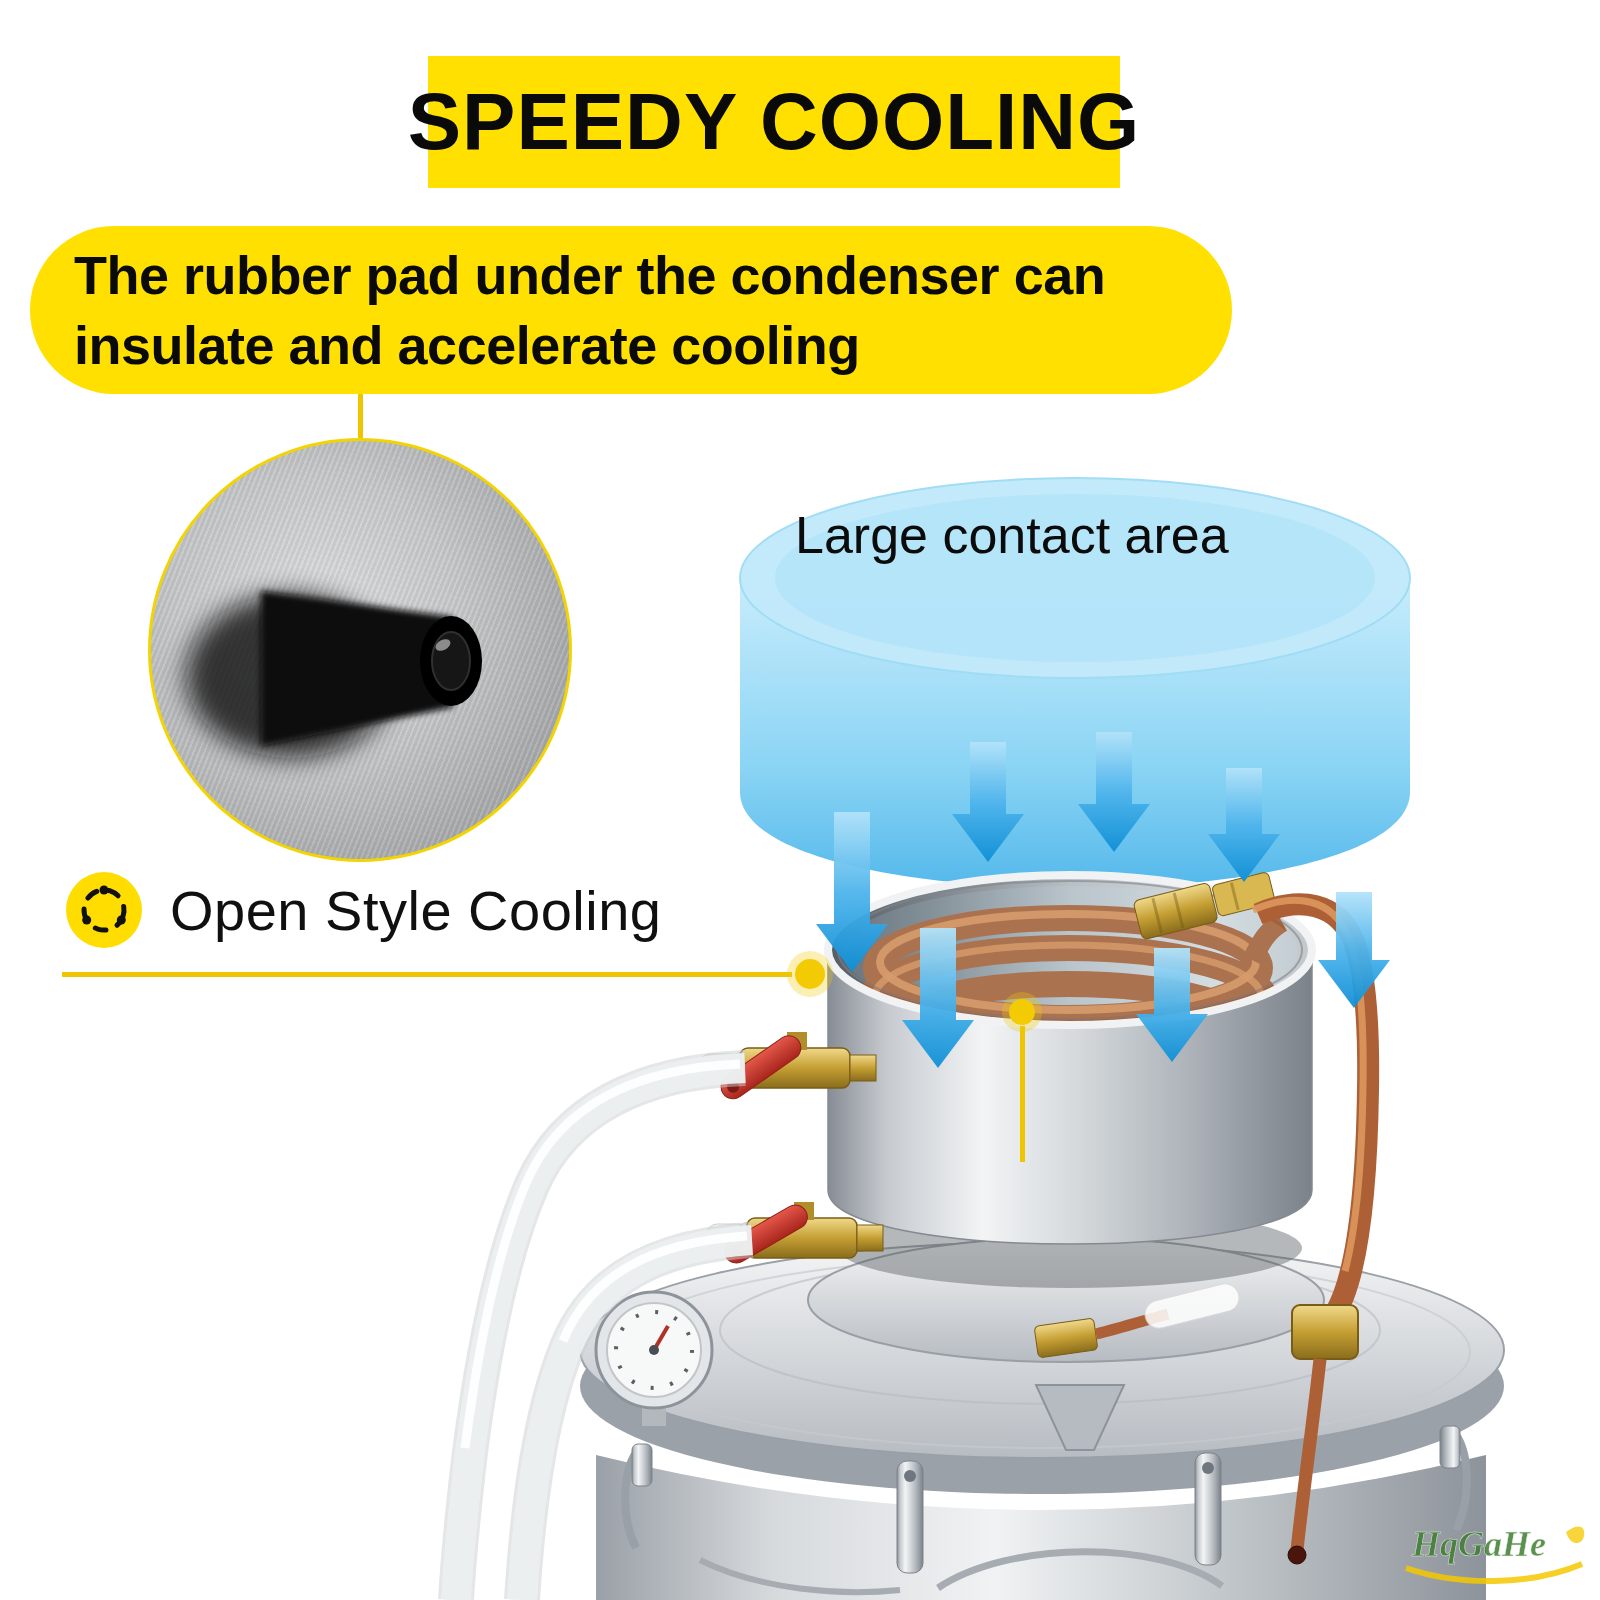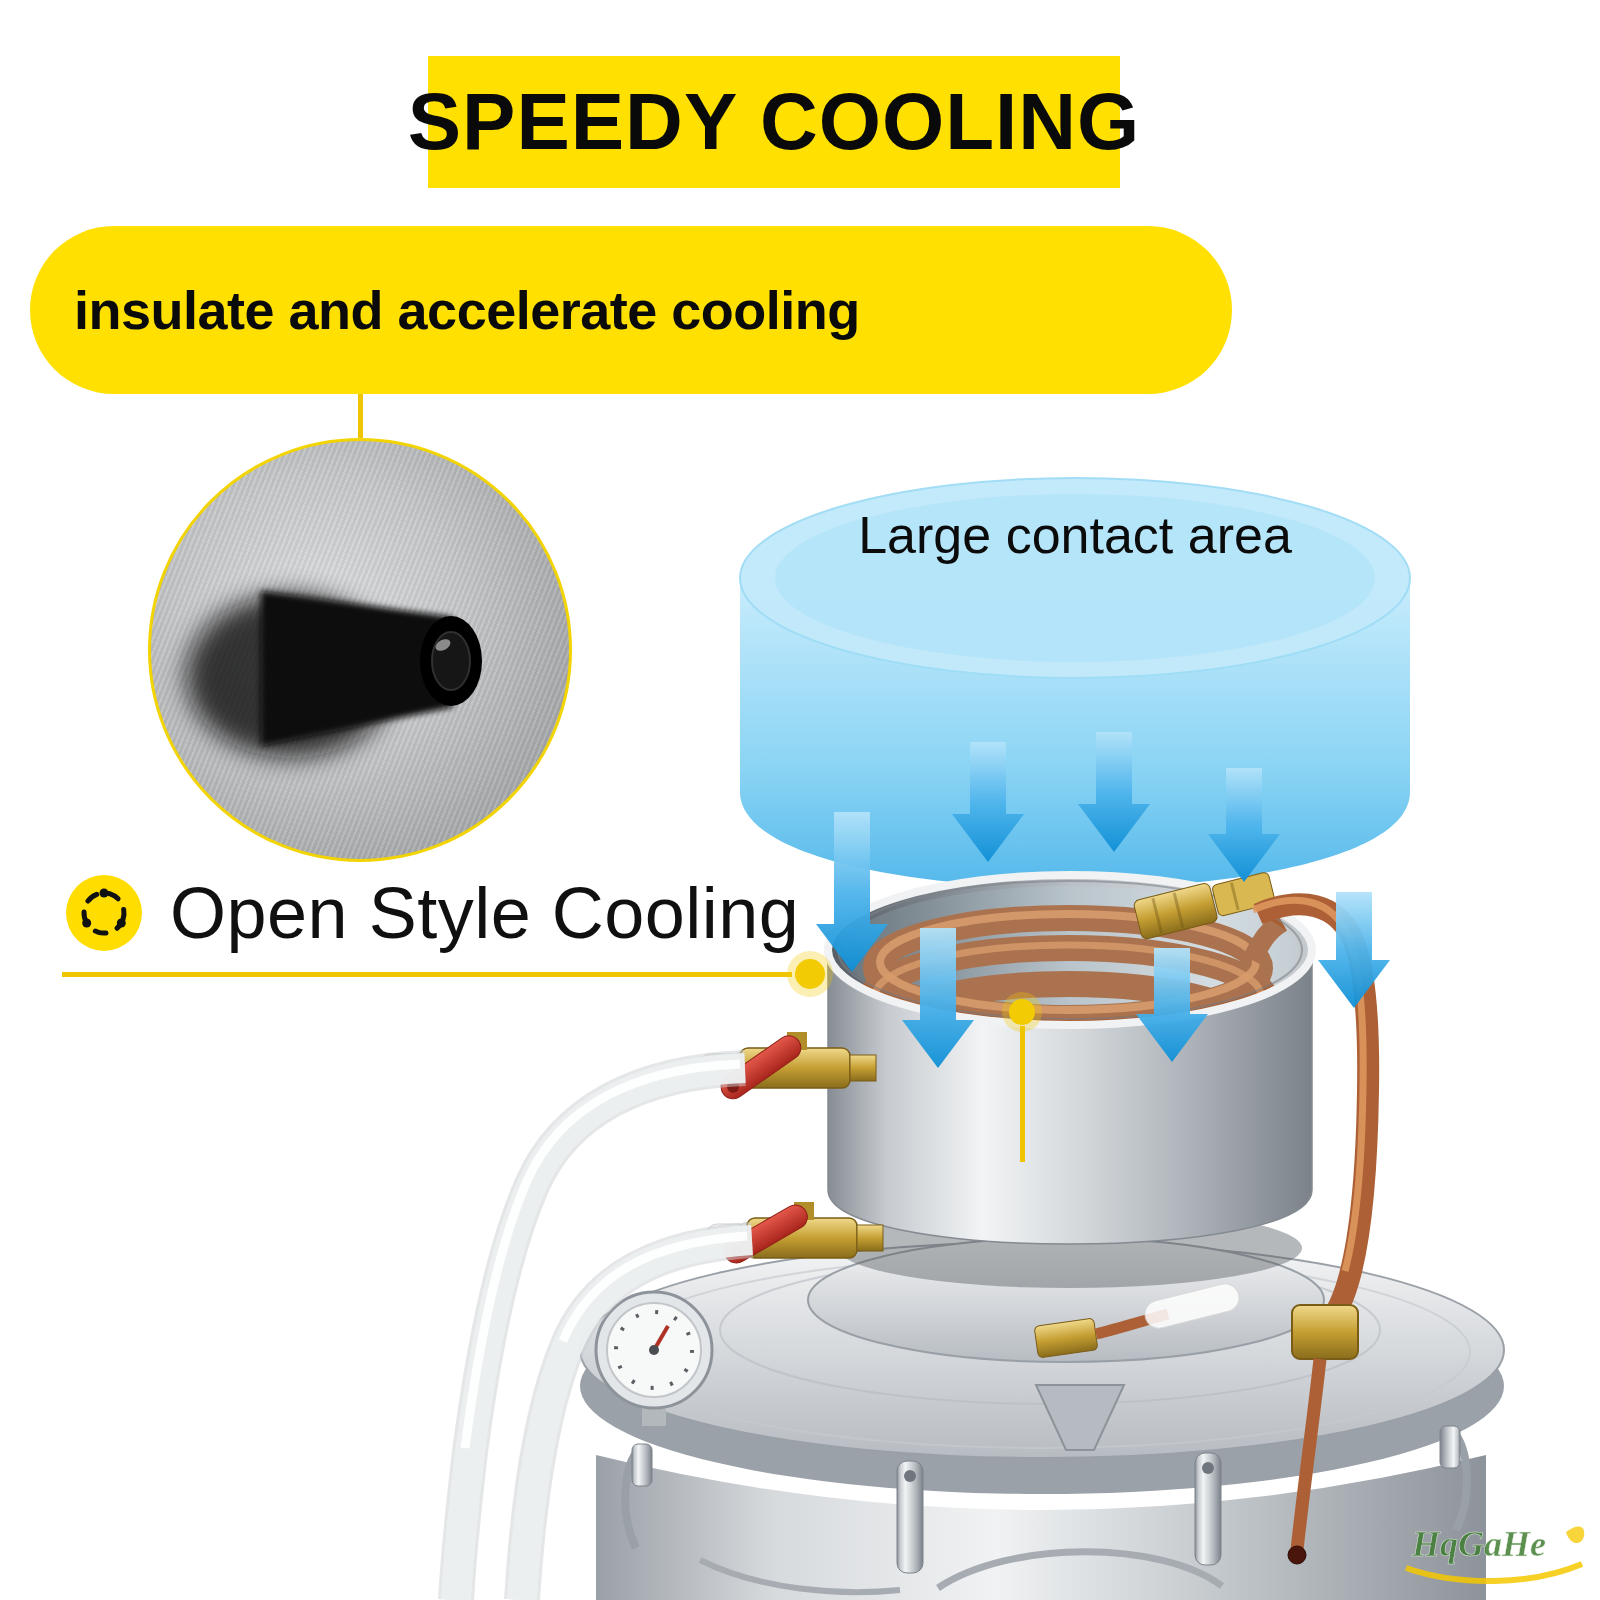--- a/index.html
+++ b/index.html
@@ -12,26 +12,26 @@
   .banner{position:absolute;left:428px;top:56px;width:692px;height:132px;background:#FFE000;
           display:flex;align-items:center;justify-content:center}
   .banner span{font-size:80px;font-weight:900;letter-spacing:1px;color:#0a0a0a;white-space:nowrap}
 
   
   .callout{position:absolute;left:30px;top:226px;width:1202px;height:168px;background:#FFE000;
            border-radius:84px;padding:20px 44px;display:flex;flex-direction:column;justify-content:center}
   .callout span{display:block;font-size:54px;font-weight:800;line-height:1.3;letter-spacing:-0.5px;color:#0a0a0a}
 
   
-  .water-label{position:absolute;left:795px;top:502px;width:560px;text-align:center;color:#0b0b0b}
+  .water-label{position:absolute;left:795px;top:502px;width:560px;text-align:left;color:#0b0b0b}
   .water-label span{display:block;font-size:52px;line-height:1.28;font-weight:400}
 
   
   .feature{position:absolute;display:flex;align-items:center;gap:28px}
-  .feature .txt{font-size:72px;font-weight:400;letter-spacing:.5px;color:#101010;white-space:nowrap}
+  .feature .txt{font-size:56px;font-weight:400;letter-spacing:.5px;color:#101010;white-space:nowrap}
   #feature-open{left:66px;top:872px}
   #feature-copper{left:104px;top:1058px}
   .badge{display:flex;align-items:center;justify-content:center;background:#FFDD00;flex:0 0 auto}
   .badge.round{width:76px;height:76px;border-radius:50%}
   .badge.square{width:72px;height:72px;border-radius:18px}
 
   
   .inset{position:absolute;left:148px;top:438px;width:424px;height:424px;border-radius:50%;
          border:3px solid #F3D403;overflow:hidden;
          background-image:
@@ -239,20 +239,21 @@
     <rect x="1020" y="1026" width="5" height="136" fill="#EFC400"></rect>
     <circle cx="1022" cy="1012" r="20" fill="#F2CB05" opacity="0.3"></circle>
     <circle cx="1022" cy="1012" r="13" fill="#F2CB05"></circle>
   </svg>
 
   <div class="banner">
     <span>SPEEDY COOLING</span>
   </div>
 
   <div class="callout">
+    <span>The rubber pad under the condenser can</span>
     <span>insulate and accelerate cooling</span>
   </div>
 
   <div class="inset">
     <svg width="424" height="424" viewBox="0 0 424 424">
       <defs>
         <filter id="softA" x="-40%" y="-40%" width="180%" height="180%">
             <feGaussianBlur stdDeviation="12"></feGaussianBlur>
           </filter>
         <filter id="softB" x="-20%" y="-20%" width="140%" height="140%">

